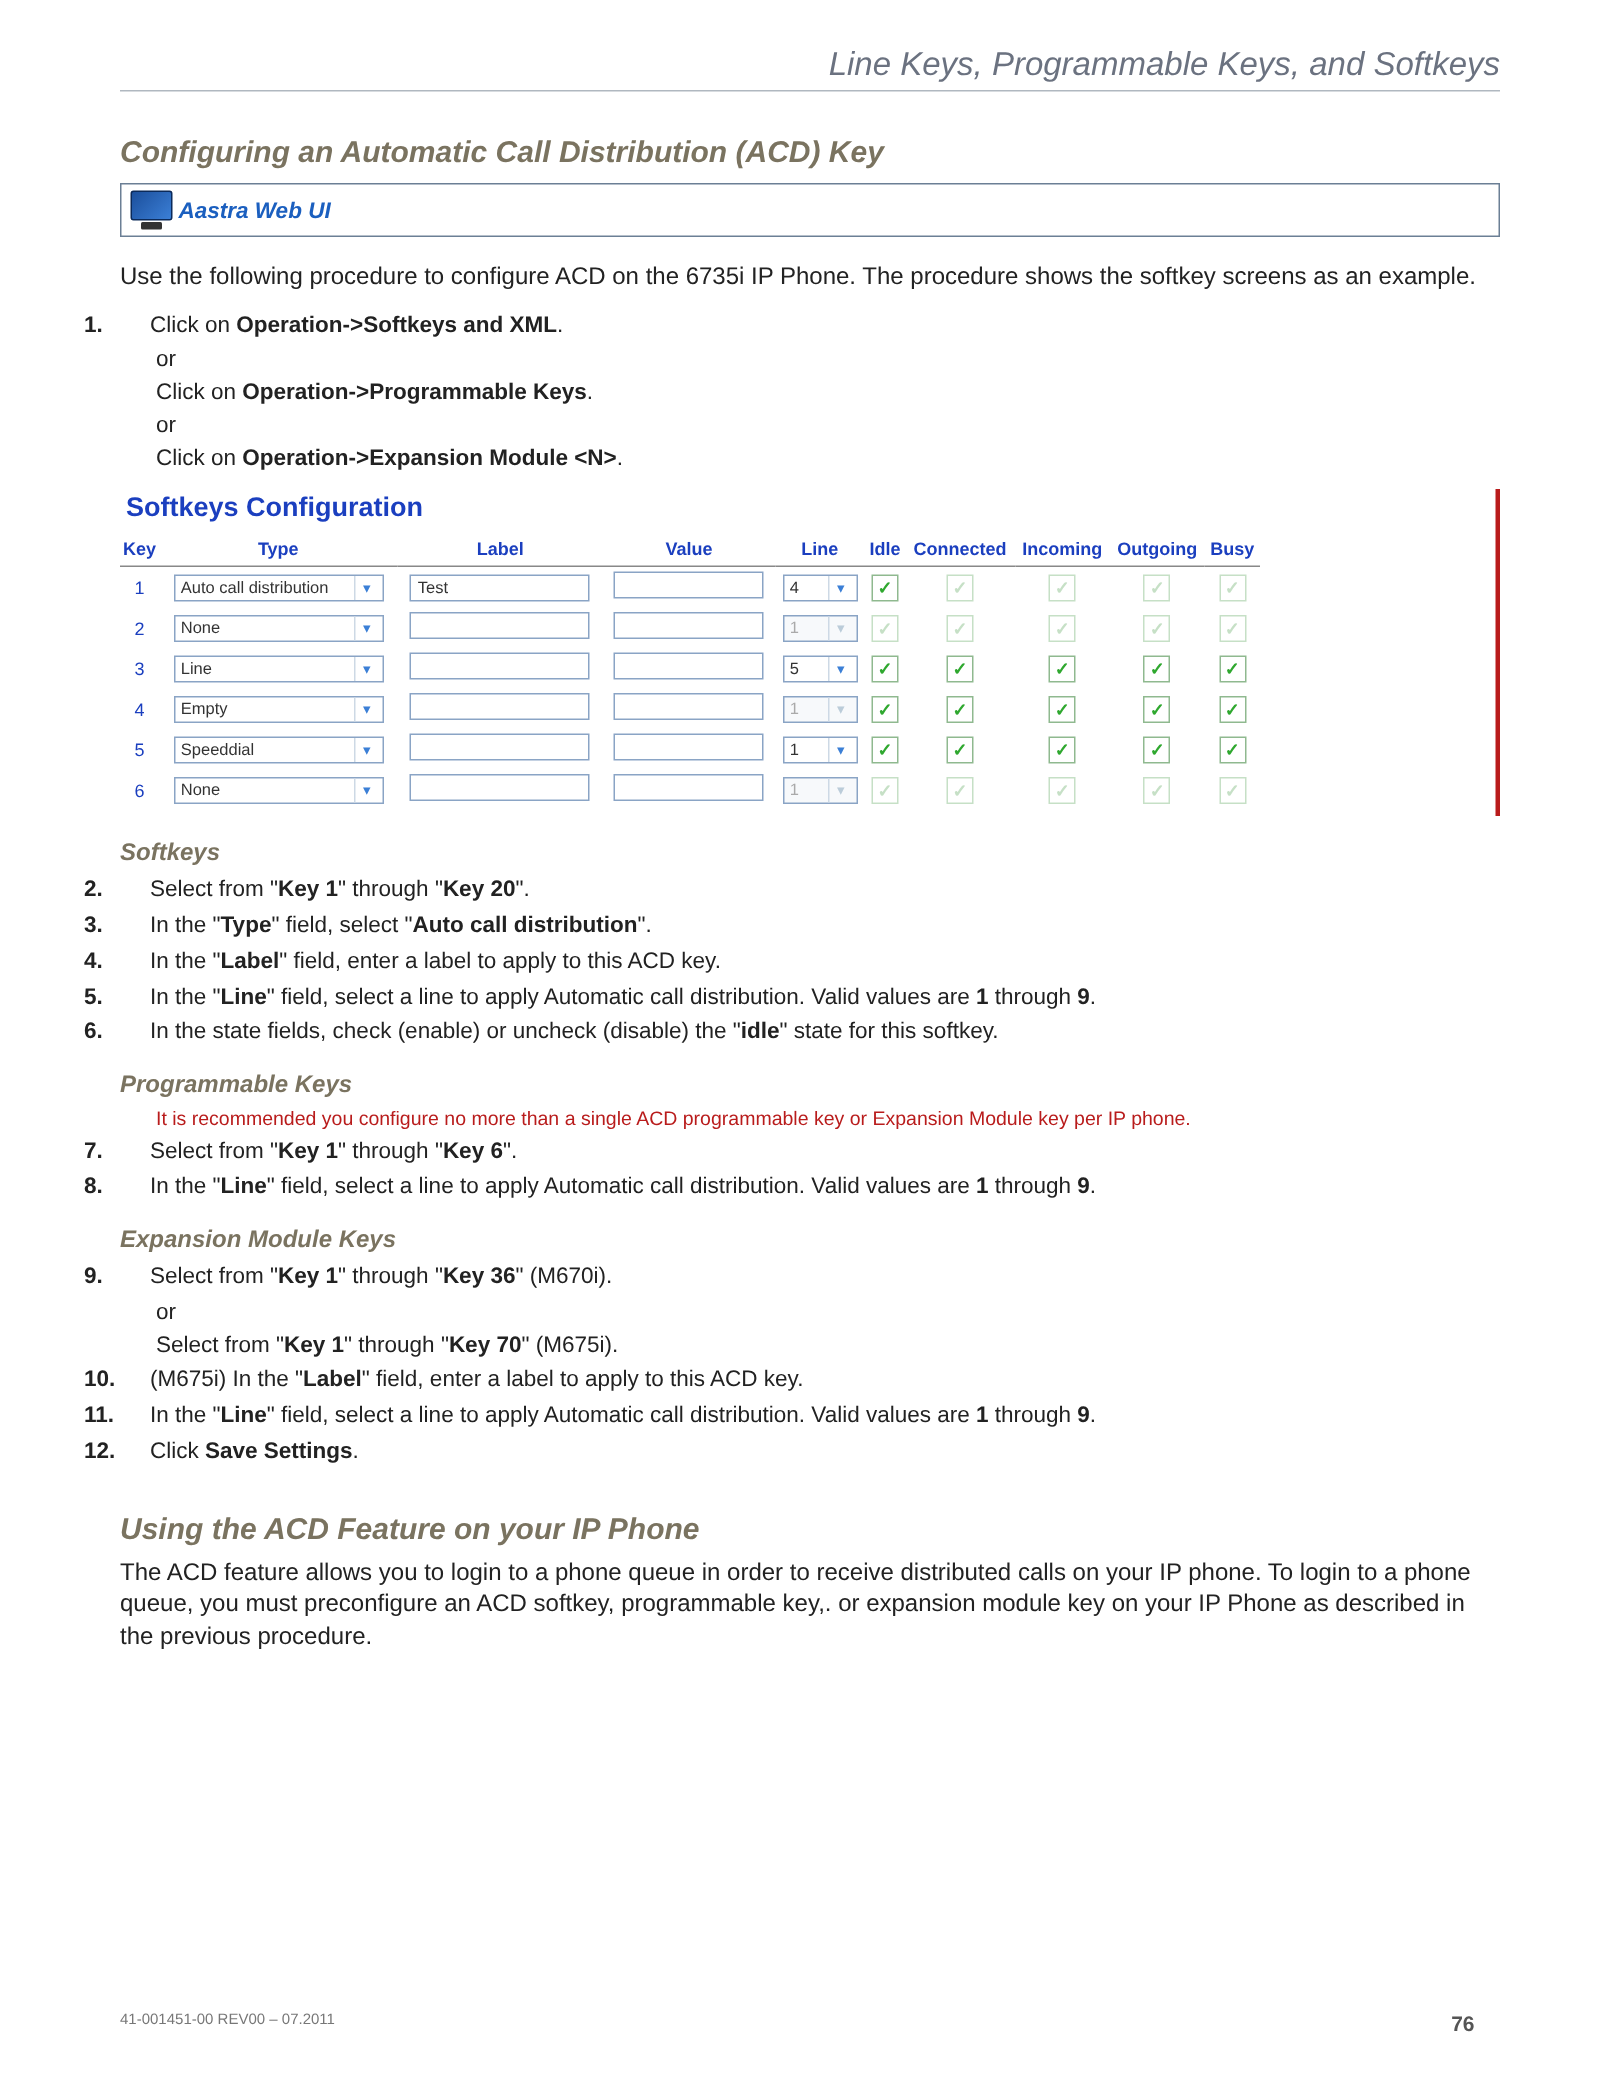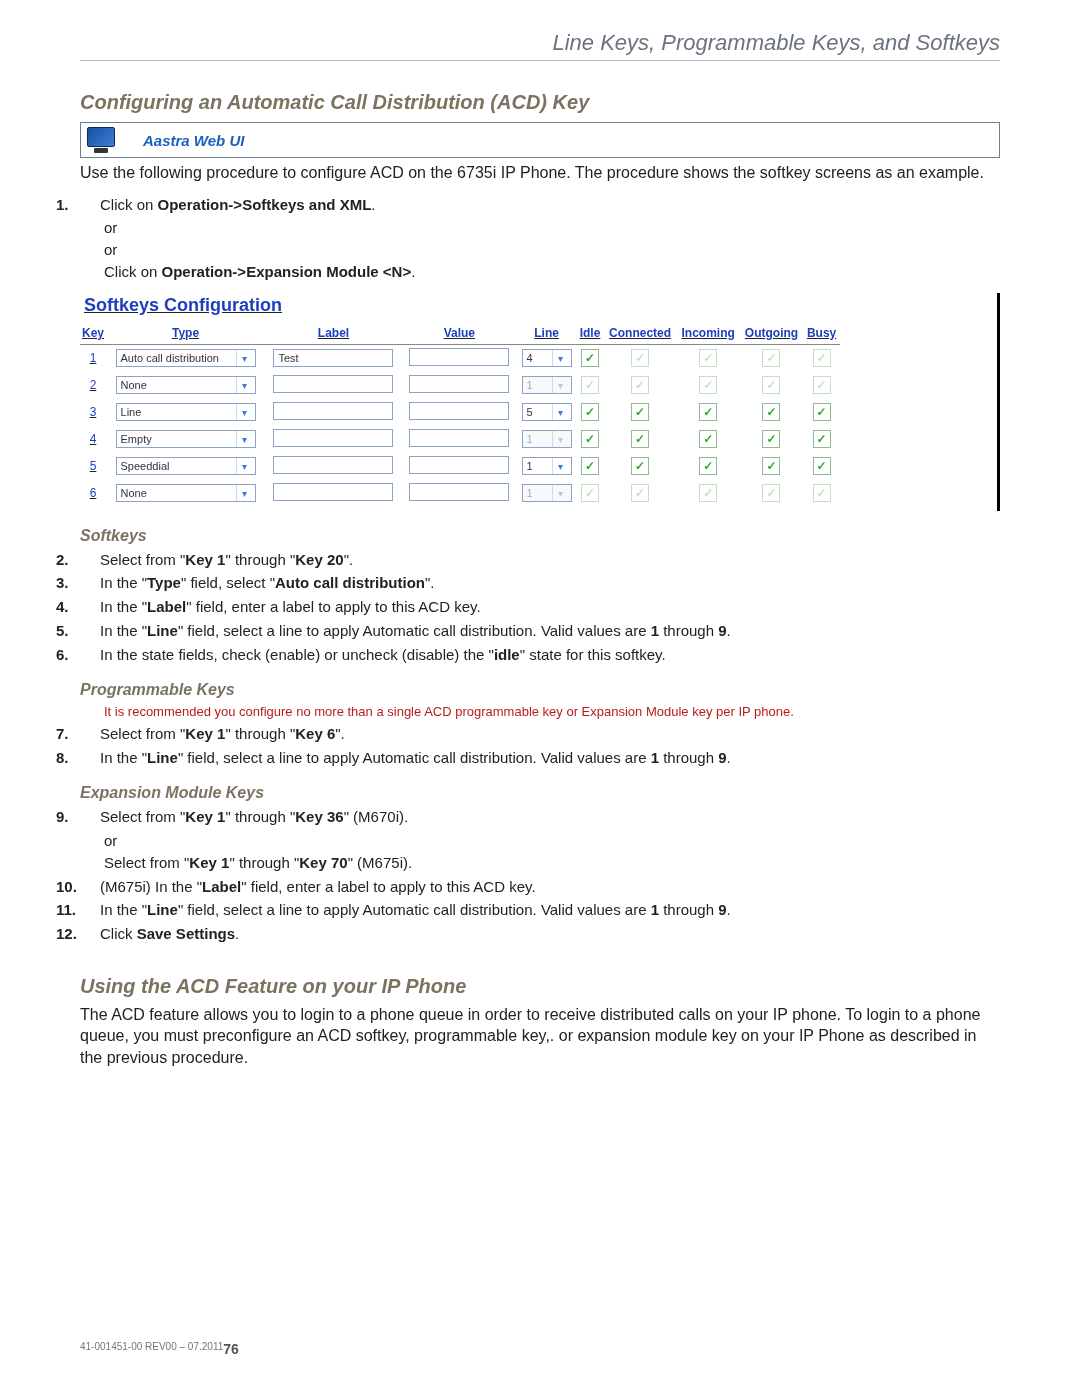--- a/index.html
+++ b/index.html
@@ -33,22 +33,22 @@
     font-style: italic;
     font-weight: 600;
     font-size: 20px;
     margin: 20px 0 8px 0;
   }
   .webui-box {
     border: 1px solid #6b7f95;
     padding: 4px 6px;
     display: flex;
     align-items: center;
-    gap: 28px;
-    margin-bottom: 4px;
+    gap: 4px;
+    margin-bottom: 16px;
   }
   .webui-label {
     color: #1b5fbf;
     font-weight: 700;
     font-style: italic;
     font-size: 15px;
   }
   .monitor-icon {
     width: 28px;
     height: 26px;
@@ -120,23 +120,23 @@
     color: #b91c1c;
     font-size: 13px;
     line-height: 1.35;
     padding-left: 24px;
     margin-bottom: 2px;
   }
   .footer {
     position: absolute;
     bottom: 40px;
     left: 80px;
-    right: 76px;
+    right: 97px;
     display: flex;
-    justify-content: flex-start;
+    justify-content: space-between;
     font-size: 10px;
     color: #777;
   }
   .footer .pagenum {
     font-weight: 700;
     font-size: 14px;
     color: #555;
   }
 
   
@@ -226,23 +226,22 @@
     align-items: center;
     justify-content: center;
     border: 1px solid #8fb98f;
     background: #fff;
     font-size: 12px;
     font-weight: 700;
   }
   .sk-check.on { color: #2fa82f; }
   .sk-check.dim { color: #c6e0c6; border-color: #c6e0c6; }
   .sk-side-border {
-    border-right: 3px solid #000000;
+    border-right: 3px solid #b91c1c;
     padding-bottom: 4px;
-    text-decoration: underline;
   }
   b { font-weight: 700; }
 </style>
 </head>
 <body>
 
 <div class="page">
   <div class="chapter-title">Line Keys, Programmable Keys, and Softkeys</div>
   <hr class="rule">
 
@@ -256,20 +255,21 @@
     <span class="webui-label">Aastra Web UI</span>
   </div>
 
   <p class="body">Use the following procedure to configure ACD on the 6735i IP Phone. The procedure shows the softkey screens as an example.</p>
 
   <ol class="main">
     <li>
       <span class="num">1.</span><span>Click on </span><b>Operation-&gt;Softkeys and XML</b><span>.</span>
     </li>
     <div class="subline">or</div>
+    <div class="subline"><span>Click on </span><b>Operation-&gt;Programmable Keys</b><span>.</span></div>
     <div class="subline">or</div>
     <div class="subline"><span>Click on </span><b>Operation-&gt;Expansion Module &lt;N&gt;</b><span>.</span></div>
   </ol>
 
   <div class="softkeys-panel sk-side-border">
     <div class="softkeys-title">Softkeys Configuration</div>
     <table class="sk-table">
       <thead>
         <tr id="sk-head">
             <th>Key</th>

